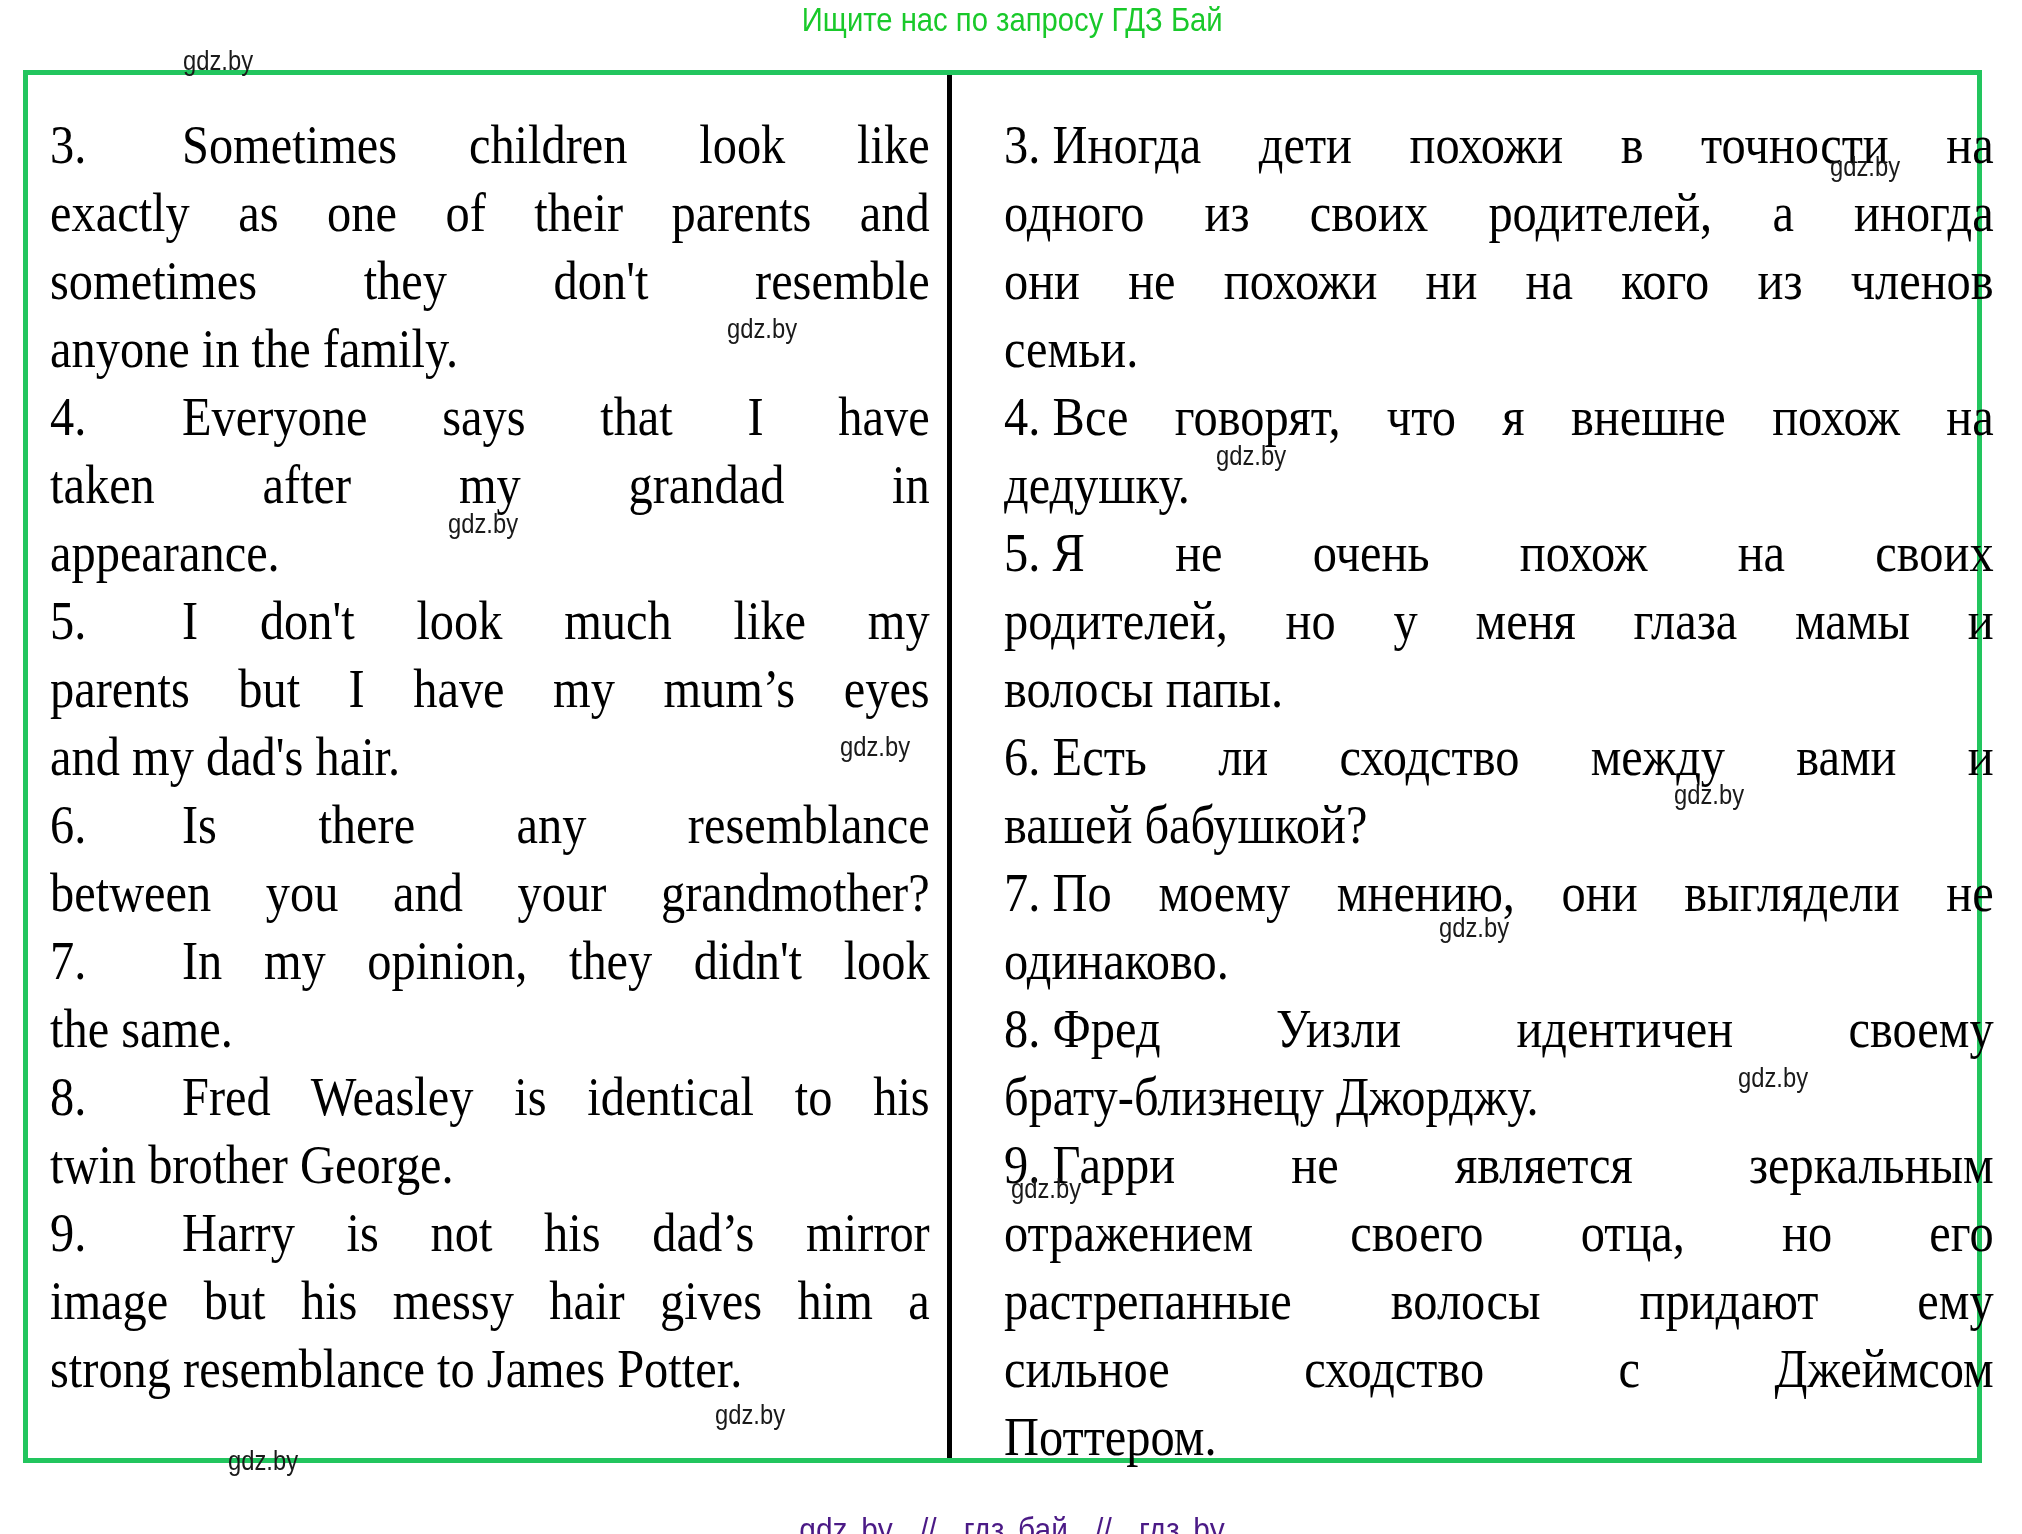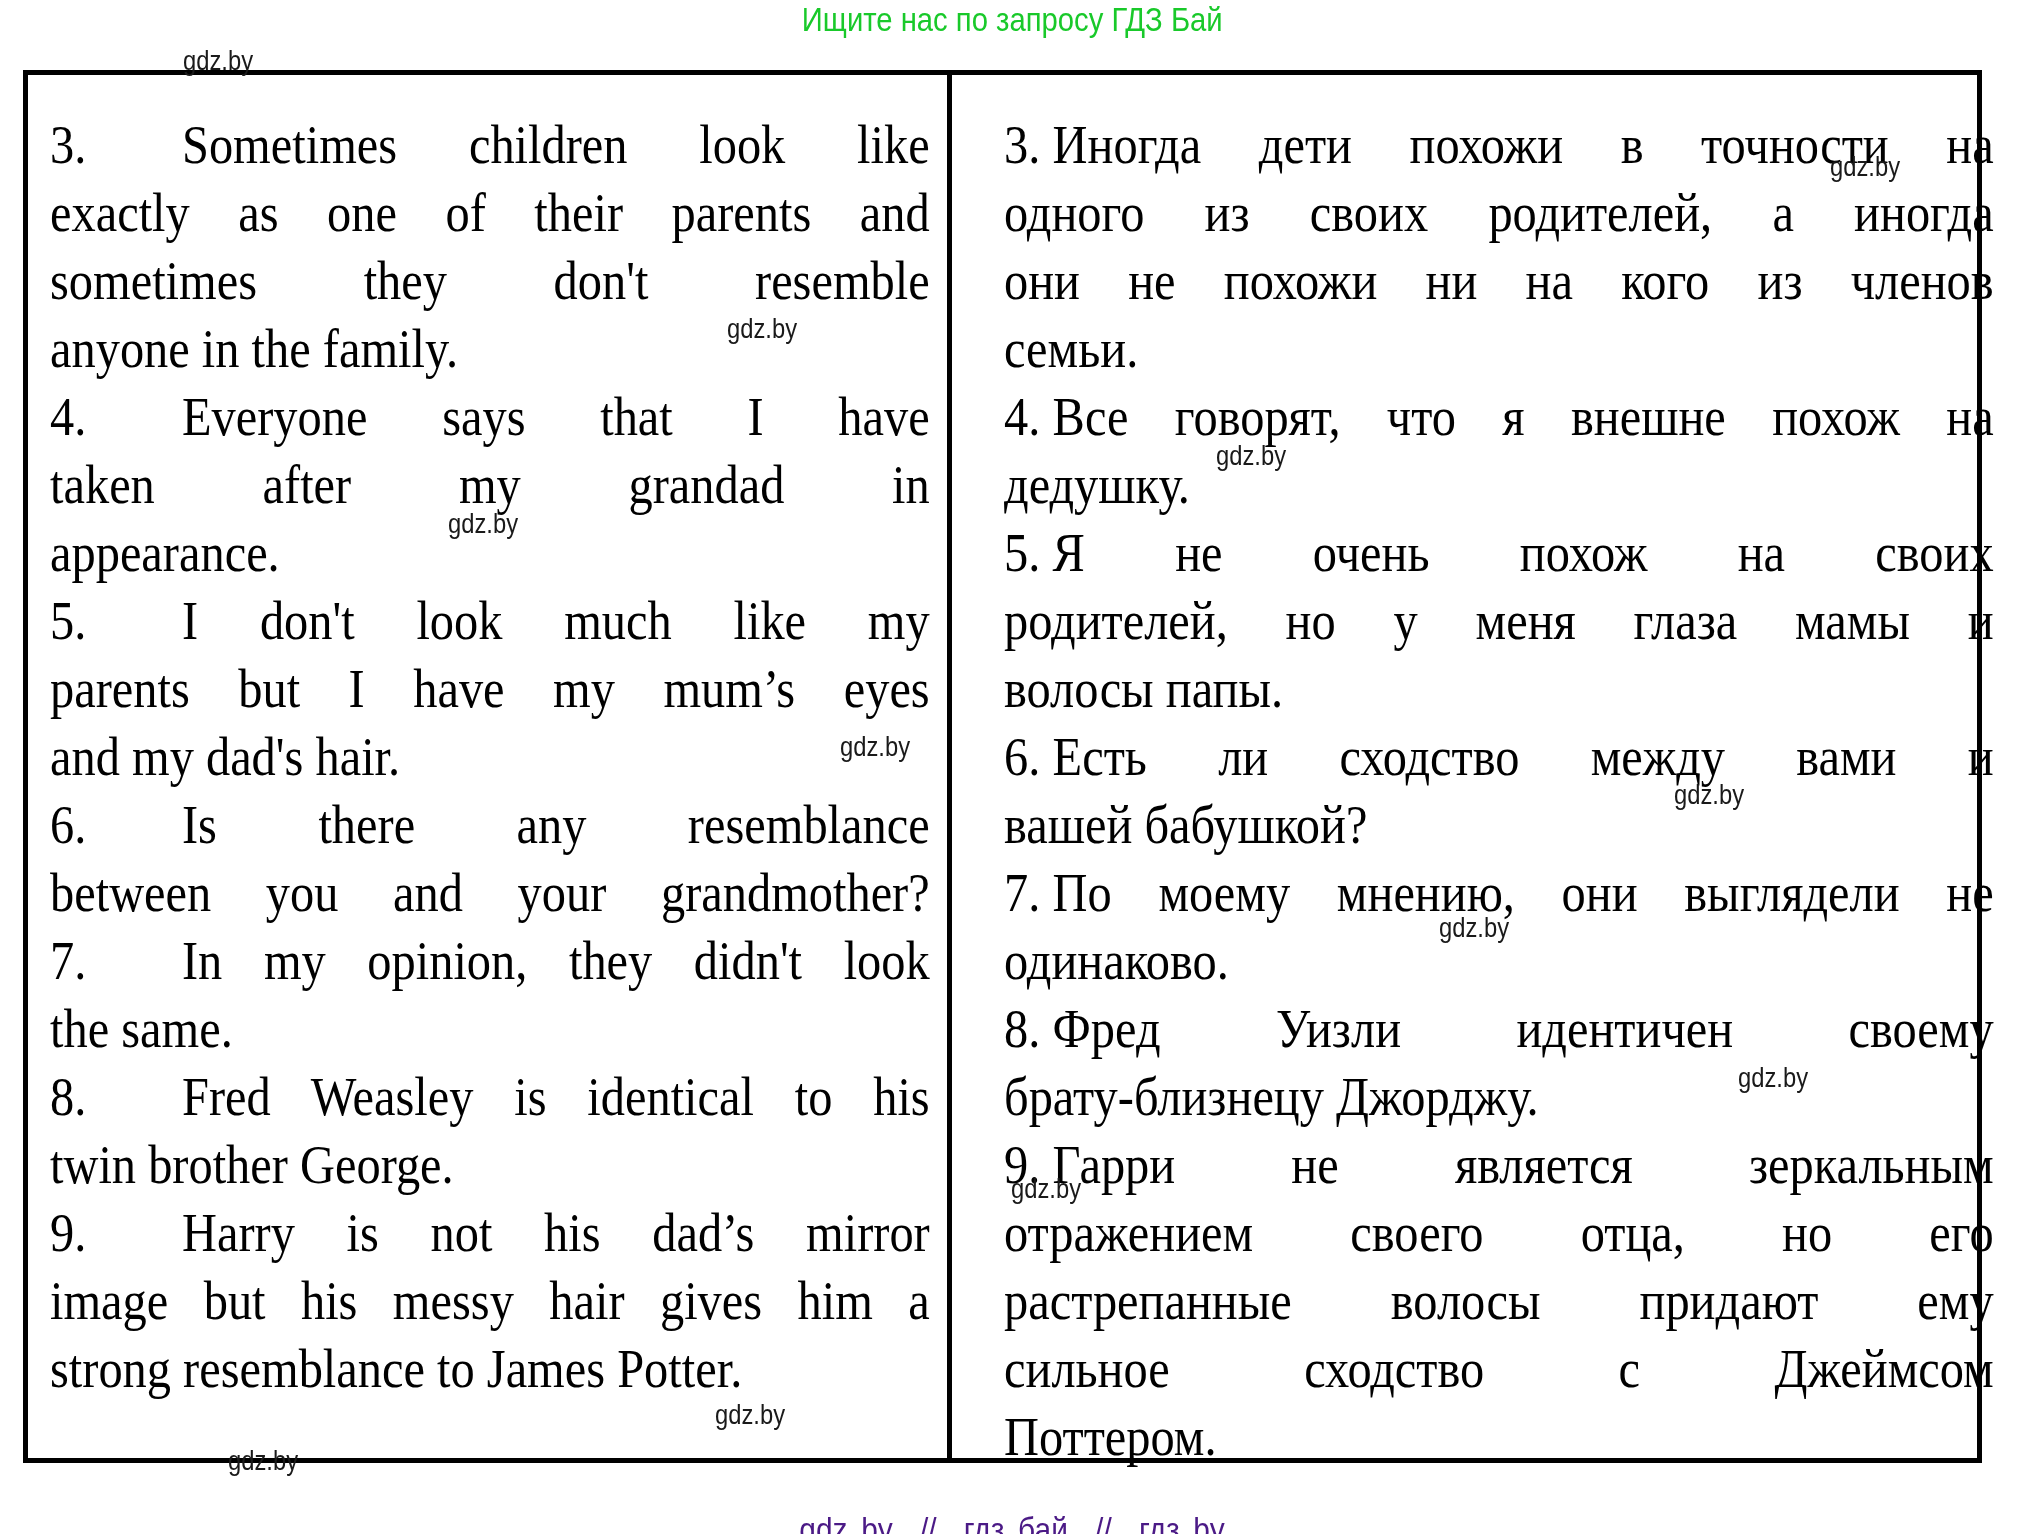--- a/index.html
+++ b/index.html
@@ -5,21 +5,21 @@
   html, body { margin: 0; padding: 0; background: #ffffff; }
   body { width: 2022px; height: 1534px; position: relative; overflow: hidden; }
   .header {
     position: absolute; left: 0; top: 0; width: 2022px; height: 40px;
     text-align: center; color: #19c92a;
     font-family: "Liberation Sans", sans-serif; font-size: 34px; line-height: 38px;
     transform: scaleX(0.86); transform-origin: 1020px 0;
   }
   .sheet {
     position: absolute; left: 23px; top: 70px; width: 1949px; height: 1383px;
-    border: 5px solid #000000;
+    border: 5px solid #22c55e;
   }
   .divider {
     position: absolute; left: 919px; top: 0; width: 5px; height: 100%; background: #000;
   }
   .col { position: absolute; top: 36px; }
   .col.left { left: 22px; width: 880px; }
   .col.right { left: 976px; width: 990px; }
   .line {
     font-family: "Liberation Serif", serif; font-size: 55px; line-height: 68px; height: 68px;
     color: #000; white-space: nowrap; overflow: visible;

